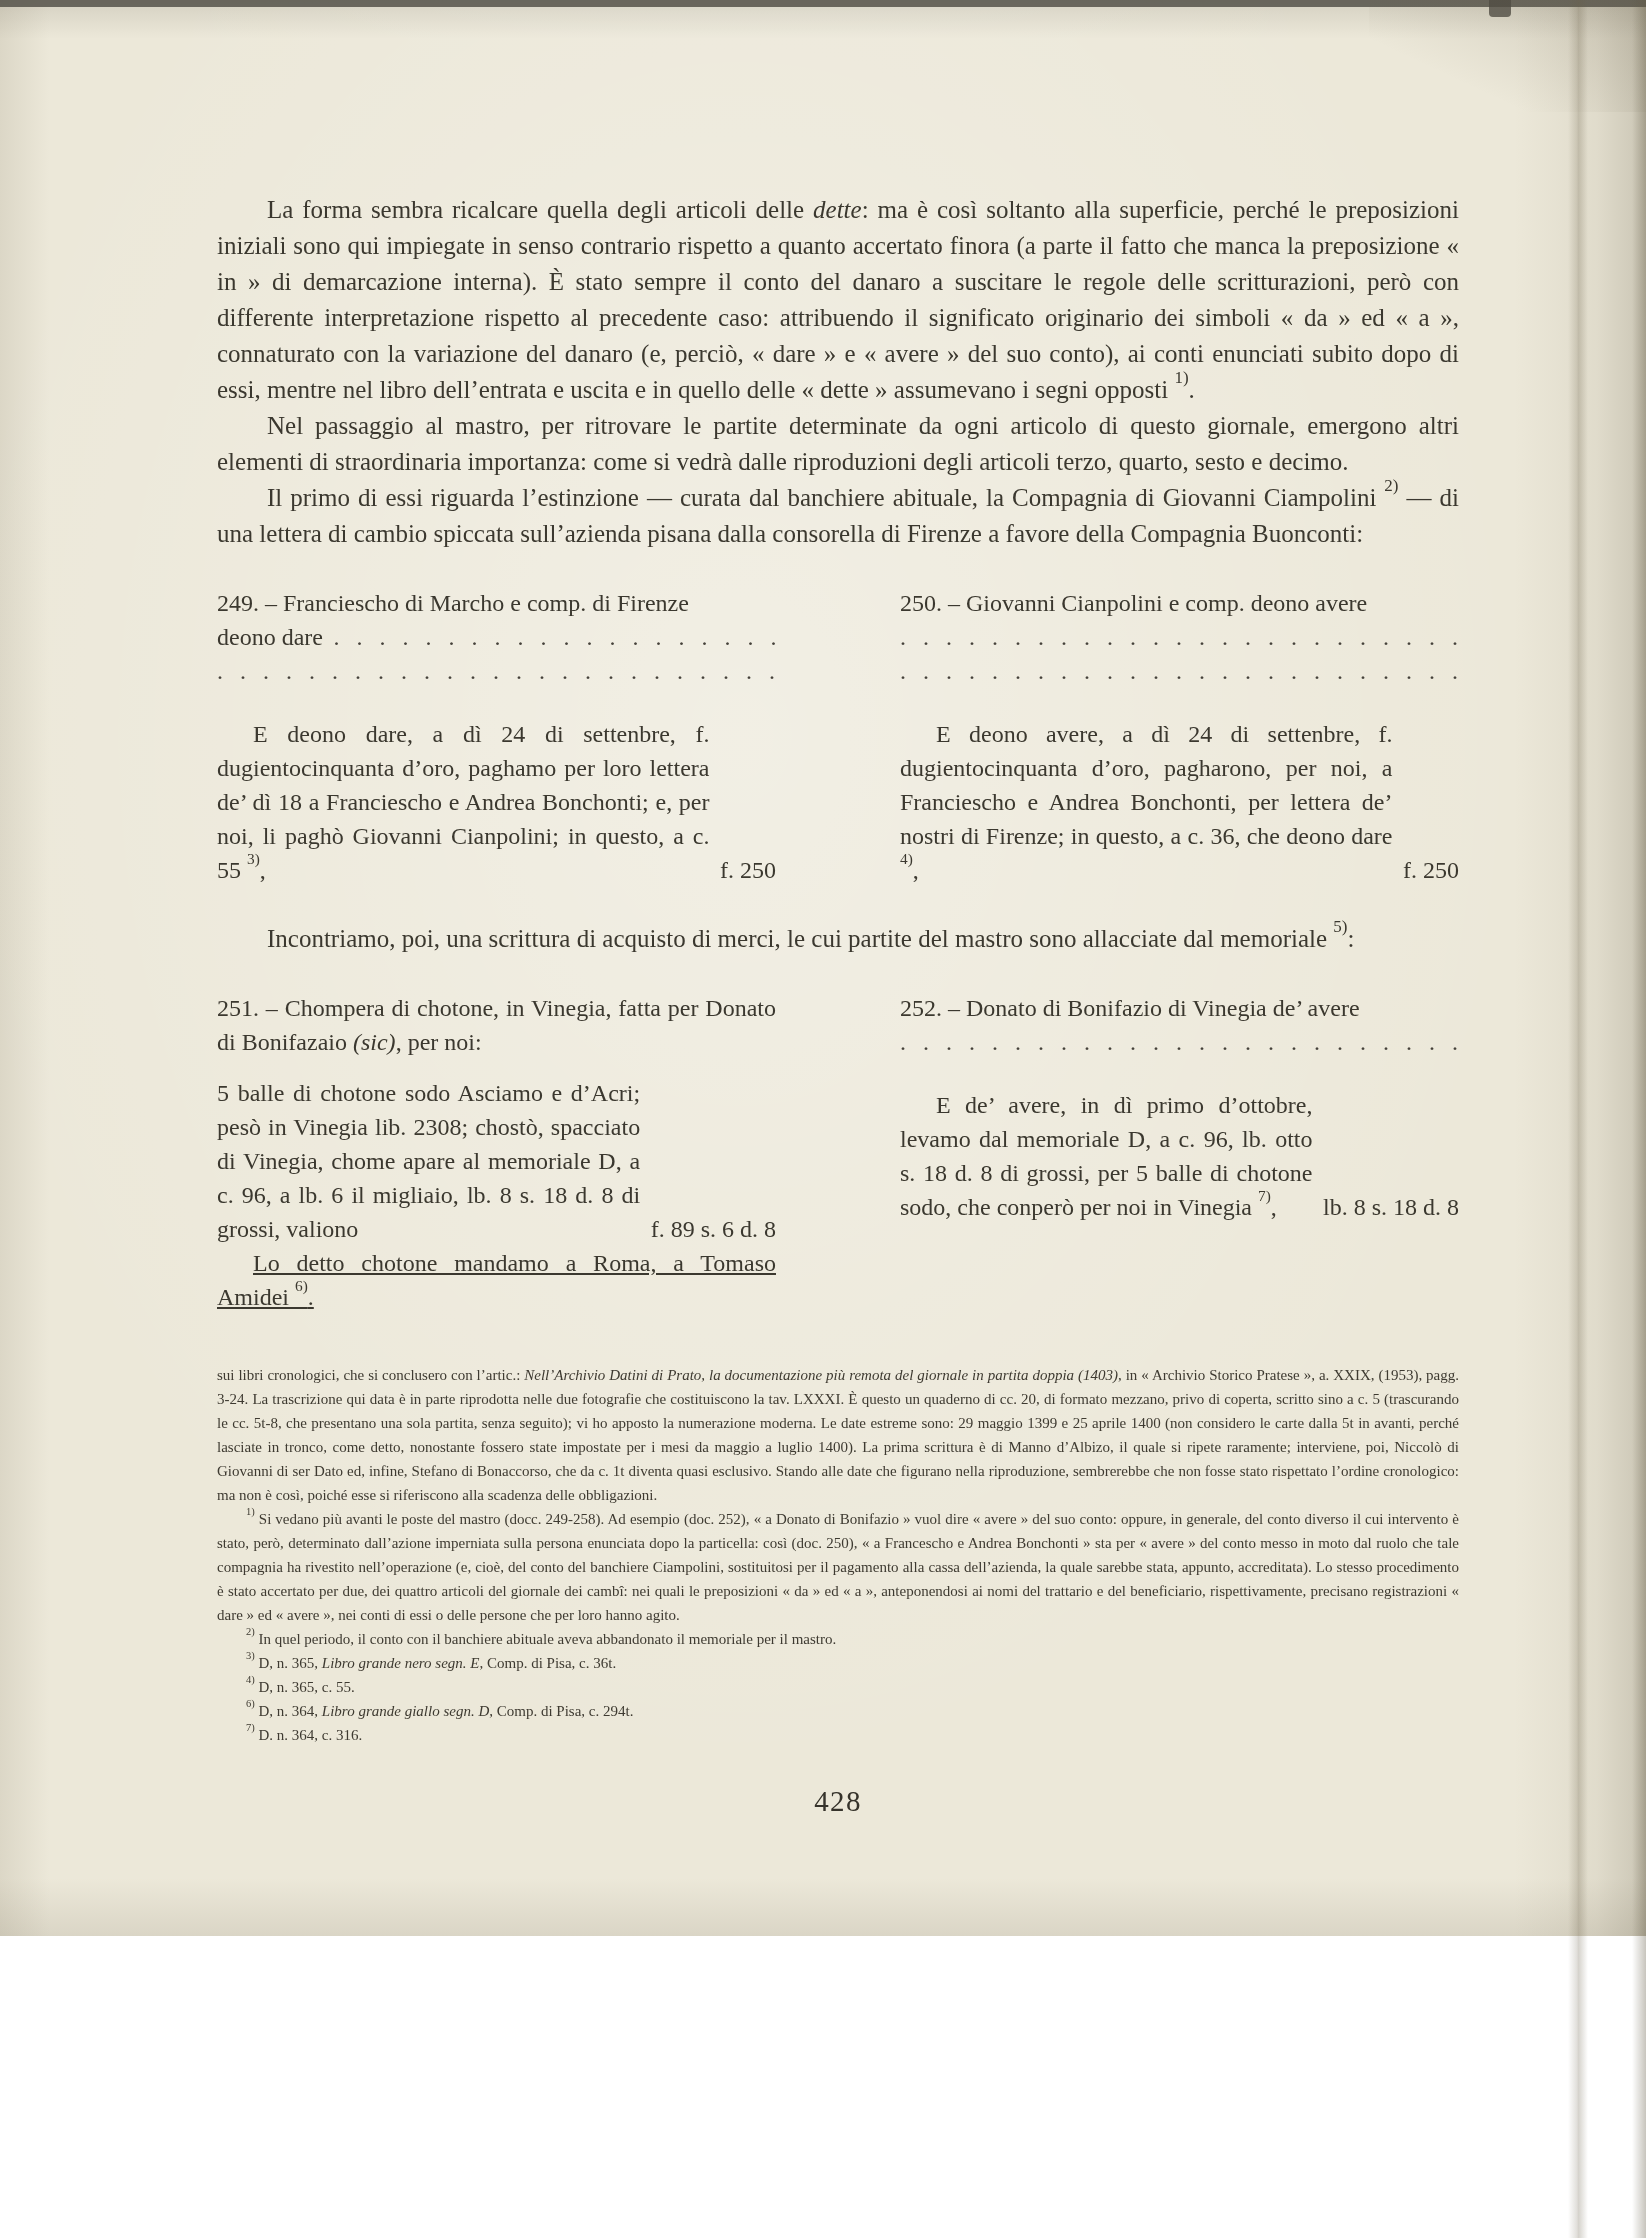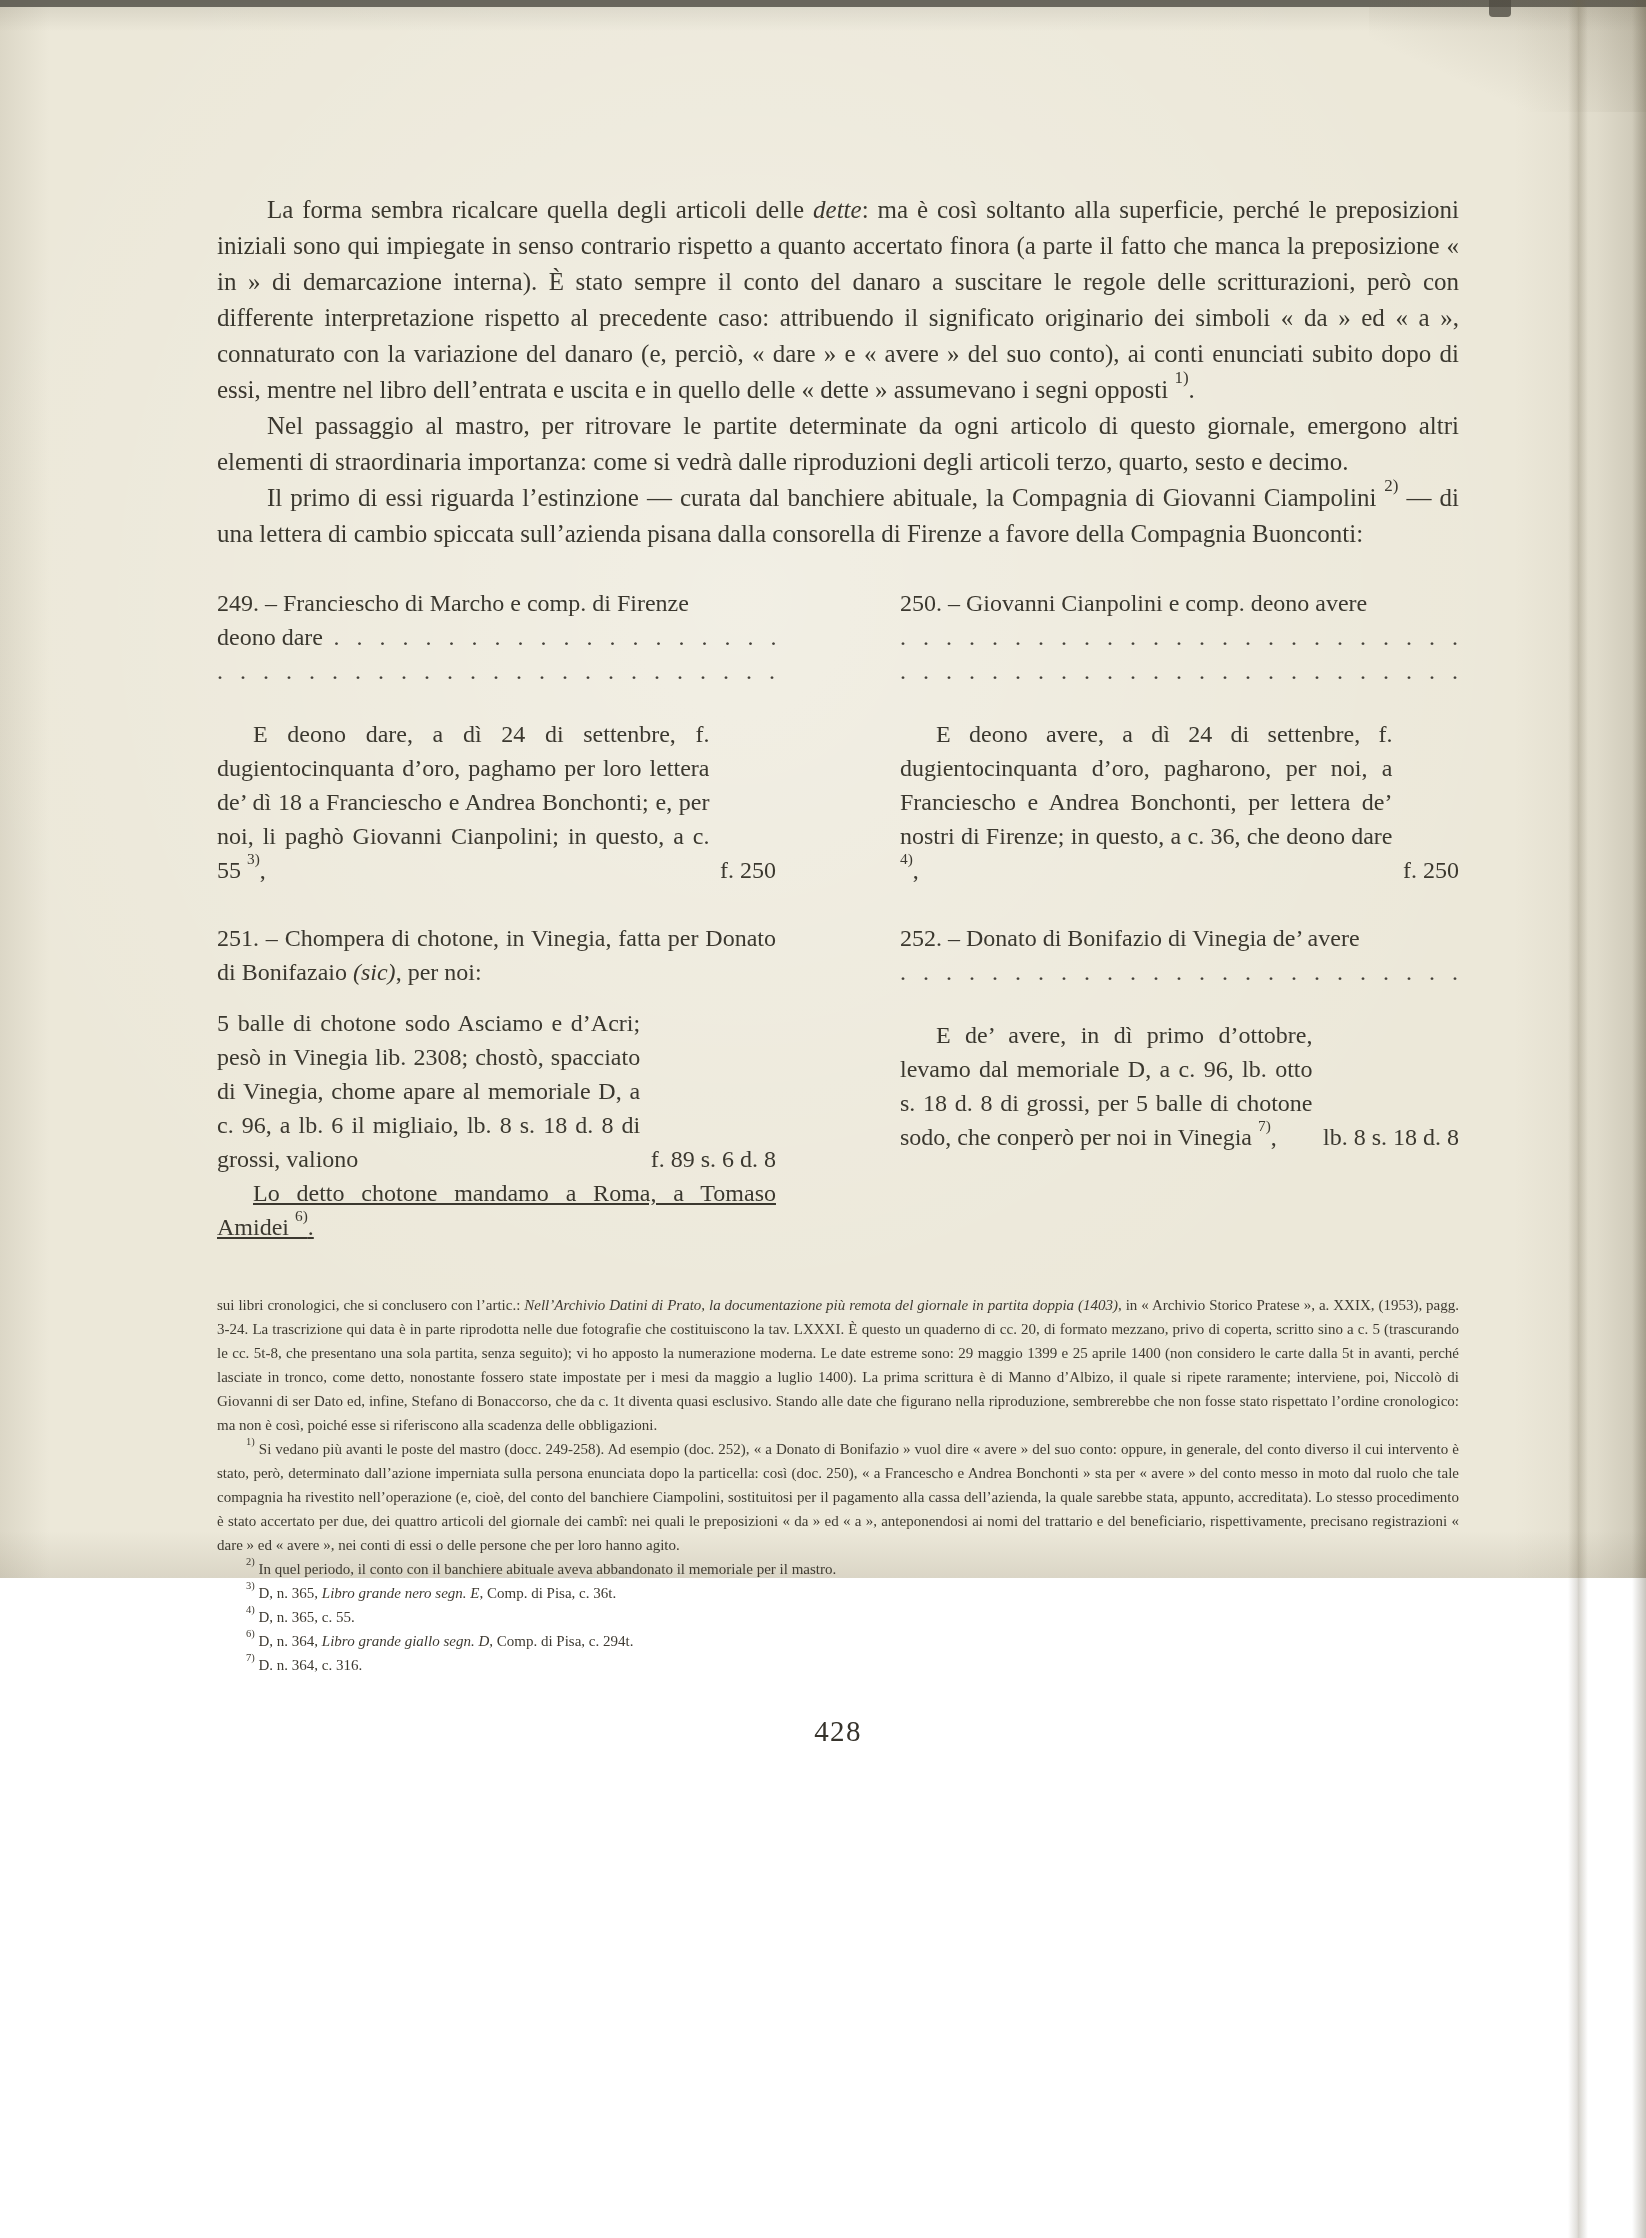--- a/index.html
+++ b/index.html
@@ -7,21 +7,21 @@
     padding: 0;
     width: 1646px;
     height: 2239px;
     overflow: hidden;
     font-family: "Liberation Serif", serif;
   }
   .paper {
     position: absolute;
     inset: 0;
     width: 1646px;
-    height: 1578px;
+    height: 1936px;
     background-color: #ece8d9;
     background-image:
       radial-gradient(ellipse at 45% 38%, rgba(255,255,255,0.30), rgba(255,255,255,0) 62%),
       linear-gradient(to right, rgba(120,110,85,0.14), rgba(0,0,0,0) 3%, rgba(0,0,0,0) 92%, rgba(120,110,85,0.10) 97%, rgba(100,92,70,0.25)),
       linear-gradient(to bottom, rgba(90,85,70,0.16), rgba(0,0,0,0) 2%, rgba(0,0,0,0) 97%, rgba(110,100,80,0.14));
   }
   .edge-top {
     position: absolute; left: 0; top: 0;
     width: 1646px; height: 6.6px;
     background: #55524a; opacity: 0.85;
@@ -150,20 +150,21 @@
         <div class="doc-head">250. – Giovanni Cianpolini e comp. deono avere</div>
         <div class="dots-line">........................................................................</div>
         <div class="dots-line">........................................................................</div>
         <div class="doc-body">
           <p class="doc-text"><span>E deono avere, a dì 24 di settenbre, f. dugientocinquanta d’oro, pagharono, per noi, a Franciescho e Andrea Bonchonti, per lettera de’ nostri di Firenze; in questo, a c. 36, che deono dare </span><sup class="fnref">4)</sup><span>,</span></p>
           <div class="doc-amount">f. 250</div>
         </div>
       </article>
     </section>
 
+    <p class="para"><span>Incontriamo, poi, una scrittura di acquisto di merci, le cui partite del mastro sono allacciate dal memoriale </span><sup class="fnref">5)</sup><span>:</span></p>
 
     <section class="doc-row">
       <article class="doc">
         <div class="doc-head"><span>251. – Chompera di chotone, in Vinegia, fatta per Donato di Bonifazaio </span><i>(sic)</i><span>, per noi:</span></div>
         <div class="doc-body tight">
           <p class="doc-text flush">5 balle di chotone sodo Asciamo e d’Acri; pesò in Vinegia lib. 2308; chostò, spacciato di Vinegia, chome apare al memoriale D, a c. 96, a lb. 6 il migliaio, lb. 8 s. 18 d. 8 di grossi, valiono</p>
           <div class="doc-amount">f. 89 s. 6 d. 8</div>
         </div>
         <p class="doc-para"><span>Lo detto chotone mandamo a Roma, a Tomaso Amidei </span><sup class="fnref">6)</sup><span>.</span></p>
       </article>

